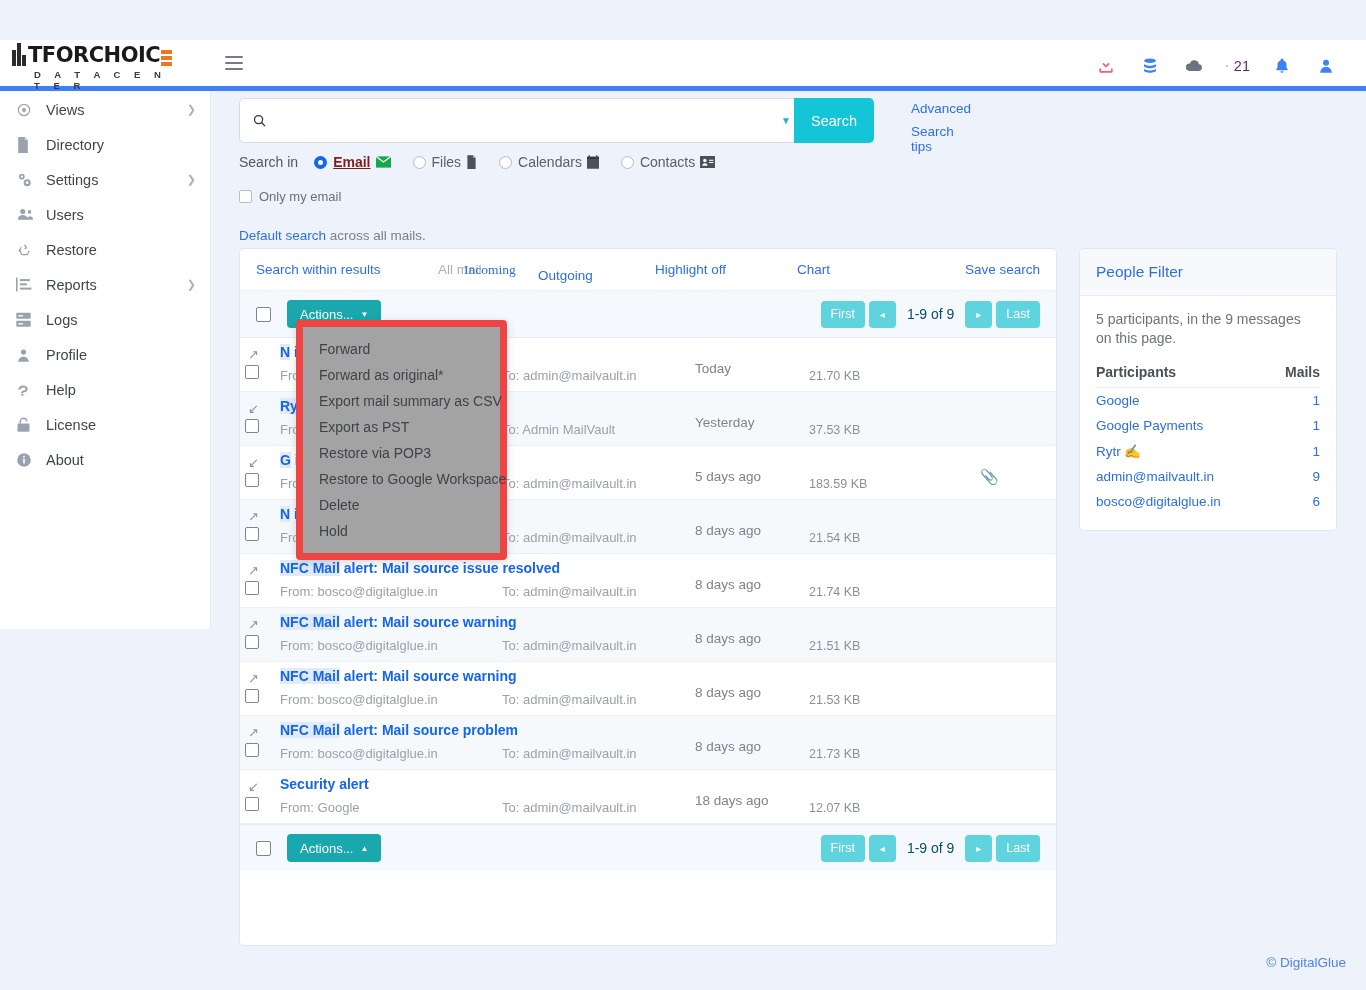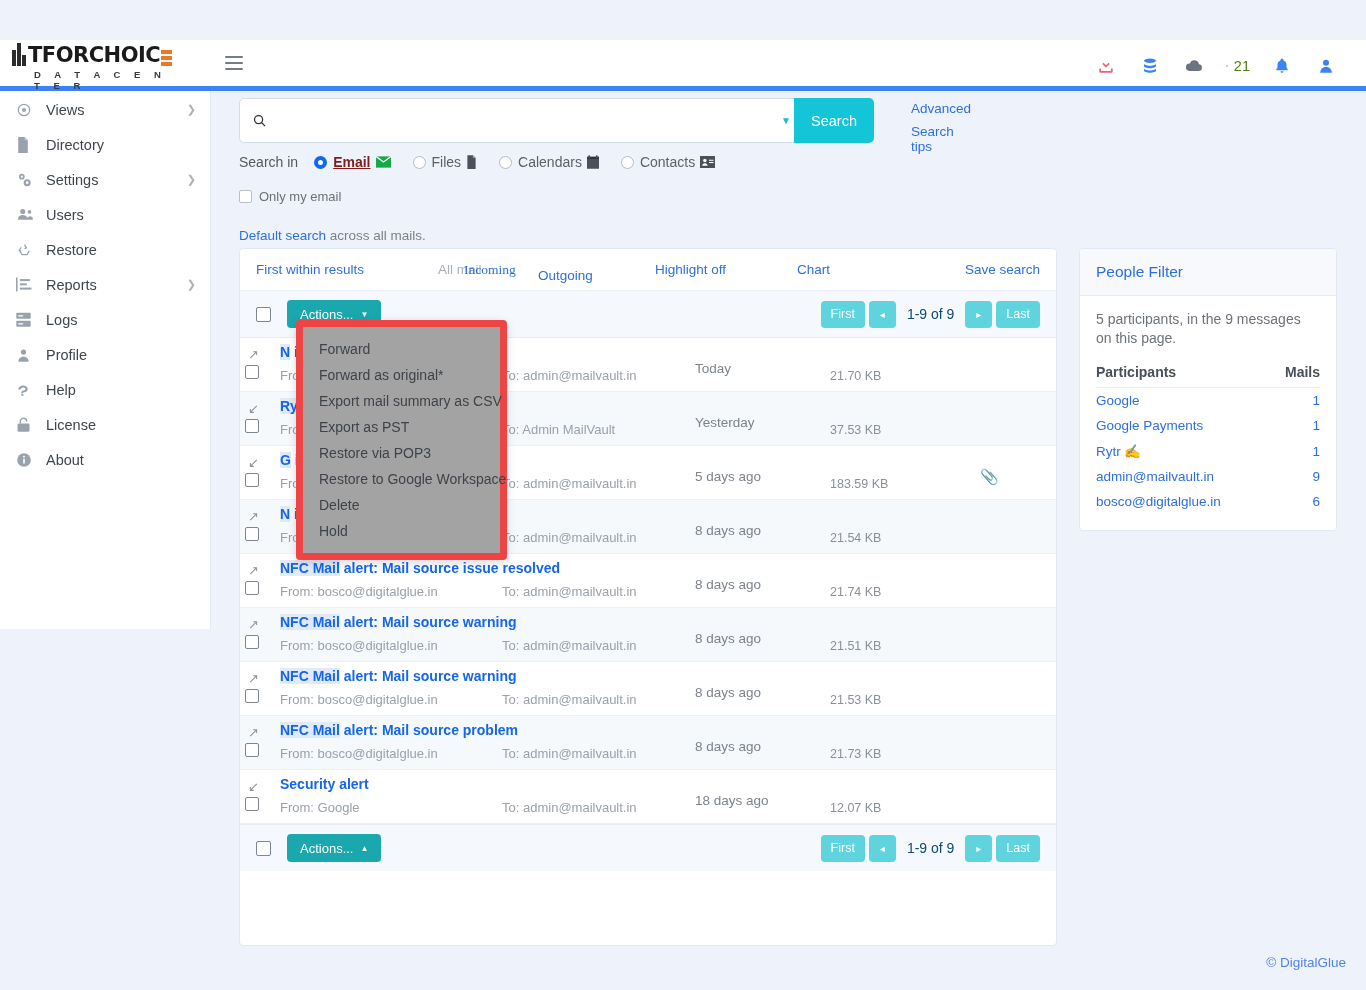--- a/index.html
+++ b/index.html
@@ -49,21 +49,21 @@
 
   .top-icons {
     position: absolute; right: 18px; top: 0; height: 51px;
     display: flex; align-items: center; gap: 0px;
   }
   .top-icons .ti {
     width: 44px; height: 51px; display:flex; align-items:center; justify-content:center;
     cursor: pointer;
   }
   .ti-mail { width: auto; padding: 0 10px; gap: 6px; }
-  .mail-count { color: #4d7c0f; font-size: 14.5px; }
+  .mail-count { color: #701a75; font-size: 14.5px; }
 
   
   .sidebar {
     position: absolute; left: 0; top: 51px; width: 210px; height: 578px;
     background: #ffffff;
     z-index: 30;
     padding-top: 6px;
     box-shadow: 1px 0 0 #e4ebf4;
   }
   .nav-item {
@@ -184,21 +184,21 @@
   }
   .subj {
     position: absolute; left: 40px; top: 6px; font-size: 14px; font-weight: bold;
     color: #1565ed; white-space: nowrap; cursor: pointer;
   }
   .hl { background: #e0eaf8; }
   .meta { position: absolute; top: 30px; left: 40px; right: 0; height: 20px; }
   .m-from { position: absolute; left: 0; font-size: 13px; color: #9aa1aa; }
   .m-to   { position: absolute; left: 222px; font-size: 13px; color: #9aa1aa; }
   .m-age  { position: absolute; left: 415px; top: -7px; font-size: 13.5px; color: #7d838c; }
-  .m-size { position: absolute; left: 550px; top: 1px; font-size: 12.5px; color: #8a9098; }
+  .m-size { position: absolute; left: 529px; top: 1px; font-size: 12.5px; color: #8a9098; }
   .m-clip { position: absolute; left: 700px; top: -8px; font-size: 15px; color: #8a9098; }
 
   
   .dropdown {
     position: absolute; left: 296px; top: 320px; width: 211px;
     background: #a3a3a3; border: 7px solid #ef4444; border-radius: 4px;
     box-shadow: 0 3px 10px rgba(40,50,70,.18);
     padding: 9px 0; z-index: 60;
   }
   .dd-item {
@@ -504,21 +504,21 @@
     <span class="t">Only my email</span>
   </div>
 
   <div class="defsearch">
     <a>Default search</a><span> across all mails.</span>
   </div>
 
   <div class="results-card">
 
     <div class="res-toolbar">
-      <a style="position:absolute;left:16px;">First within results</a>
+      <a style="position:absolute;left:16px;">Search within results</a>
       <a class="tb-allmail" style="position:absolute;left:198px;">All mail</a>
       <a style="position:absolute;left:224px;font-family:Liberation Serif, serif;">Incoming</a>
       <a style="position:absolute;left:298px;margin-top:12px;">Outgoing</a>
       <a style="position:absolute;left:415px;">Highlight off</a>
       <a style="position:absolute;left:557px;">Chart</a>
       <a style="position:absolute;right:16px;">Save search</a>
     </div>
 
     <div class="actions-bar">
       <span class="cb-big"></span>

